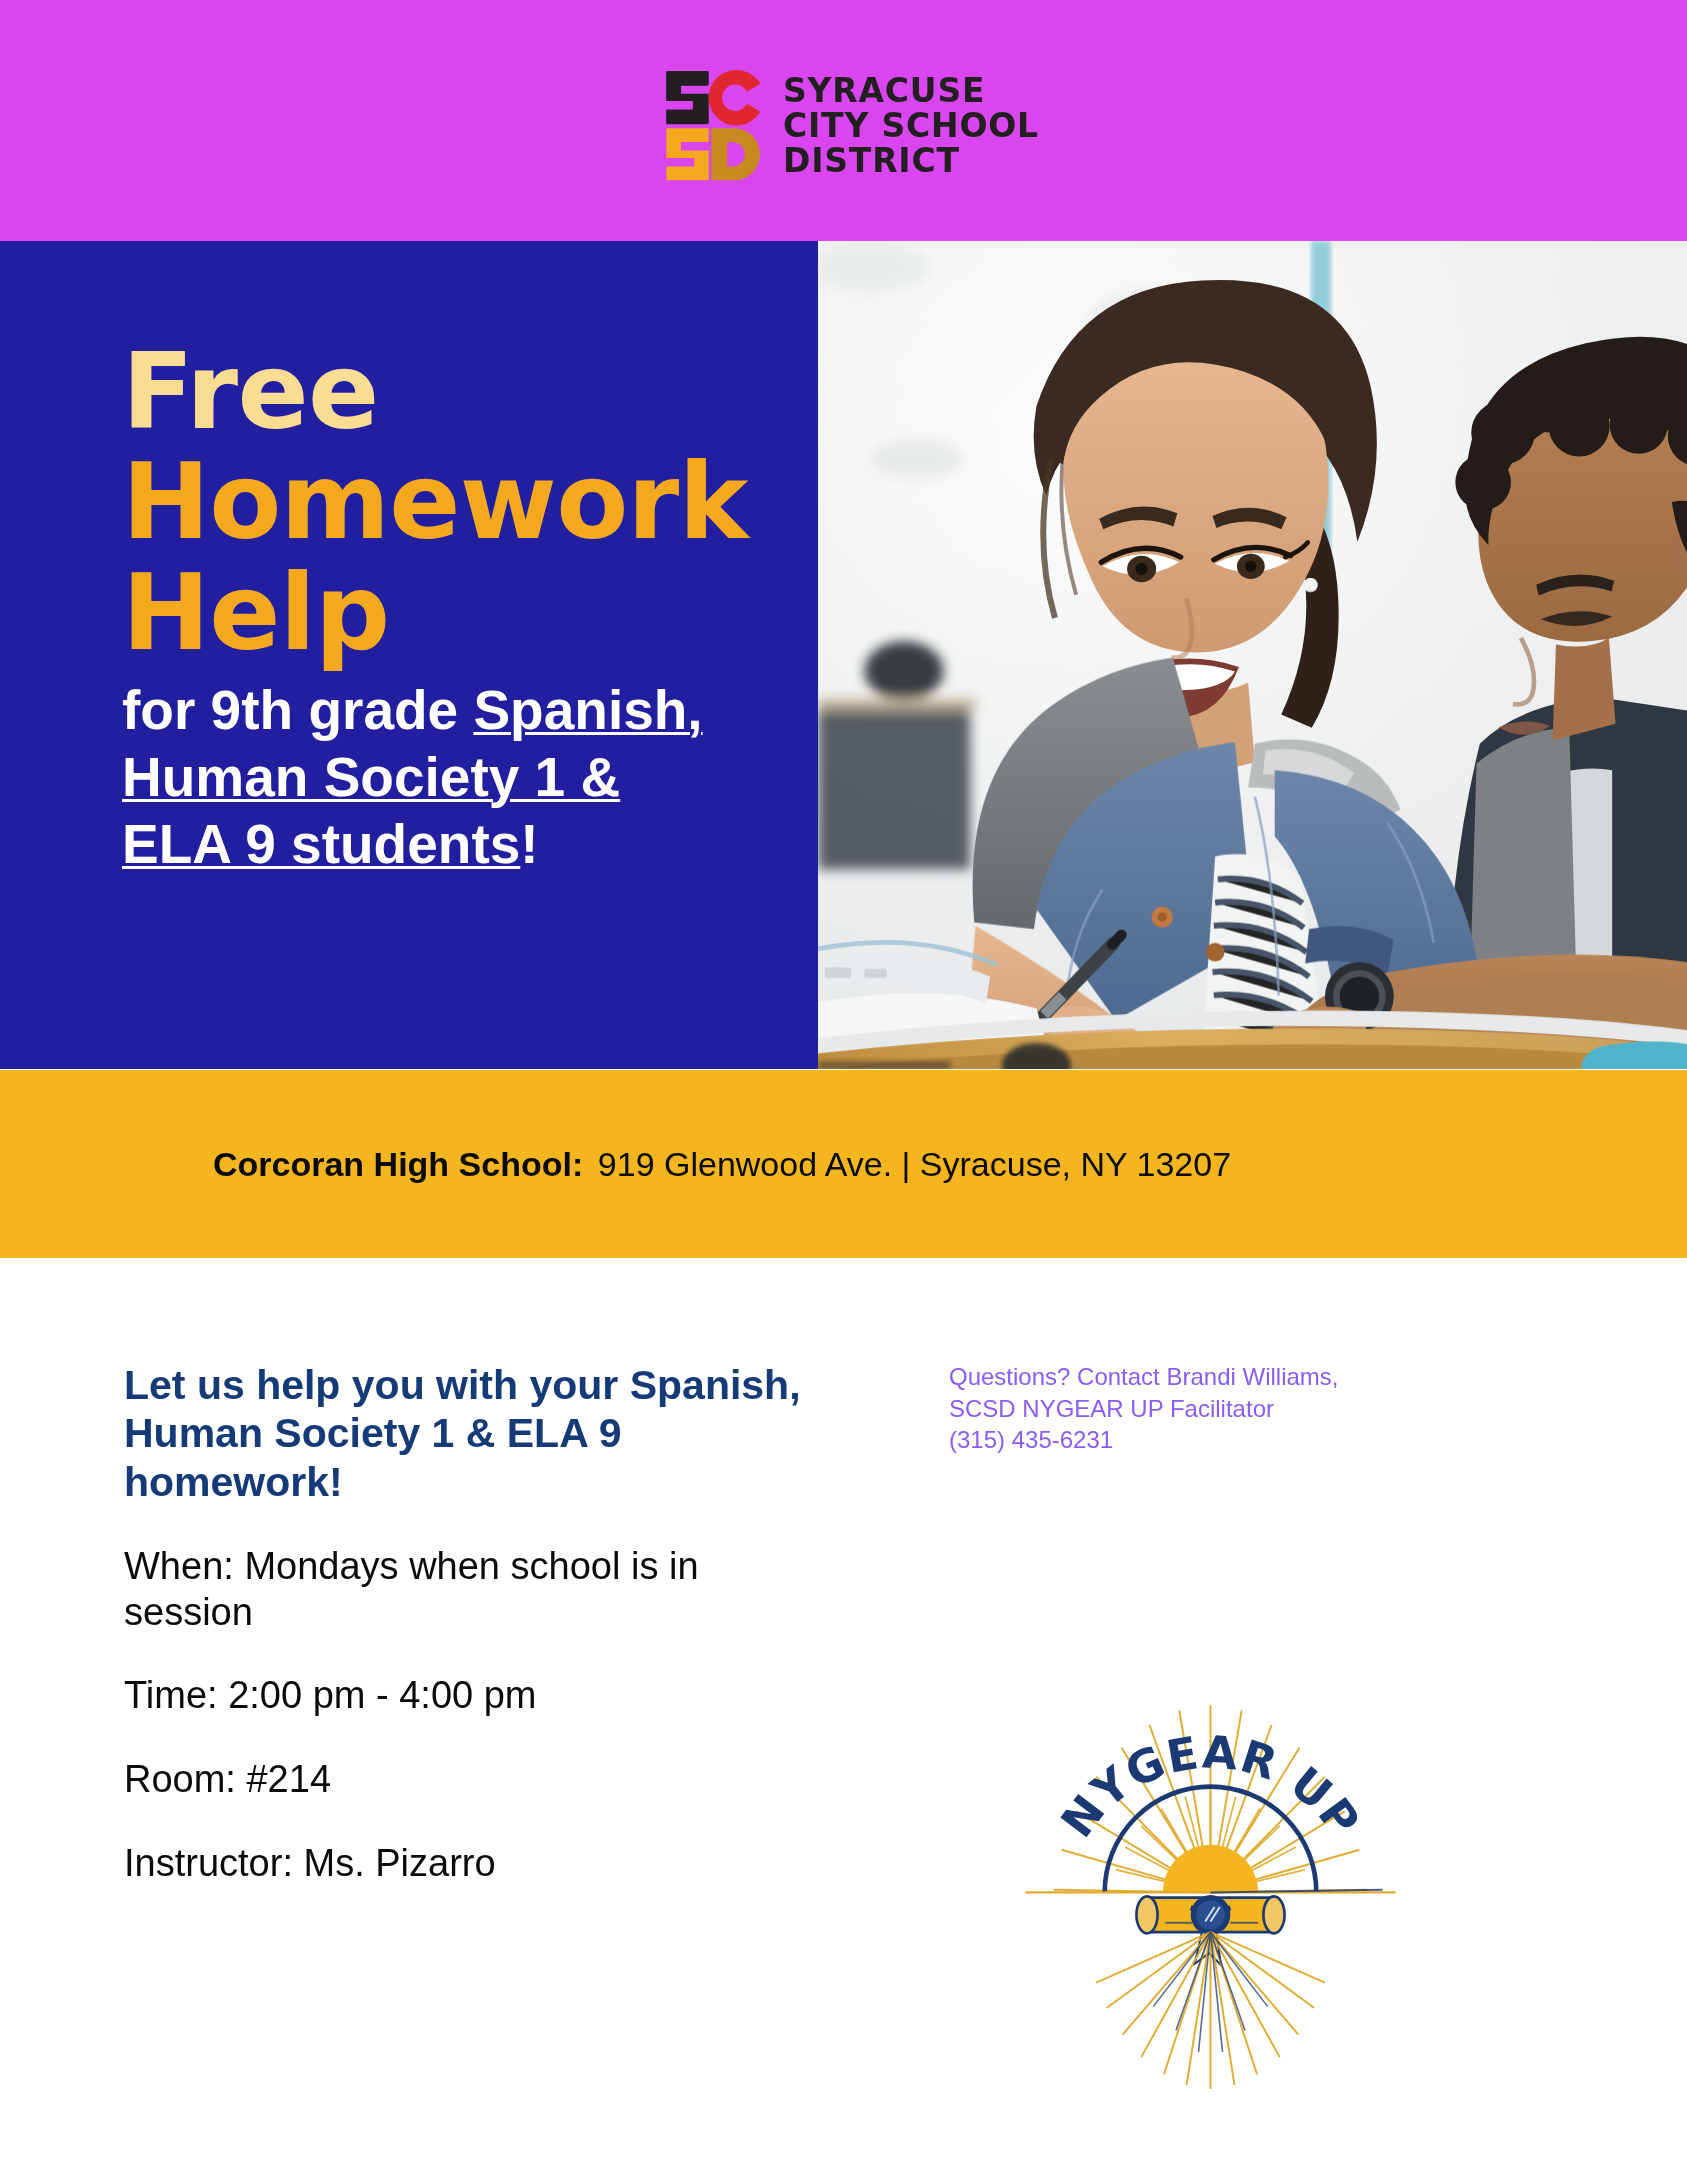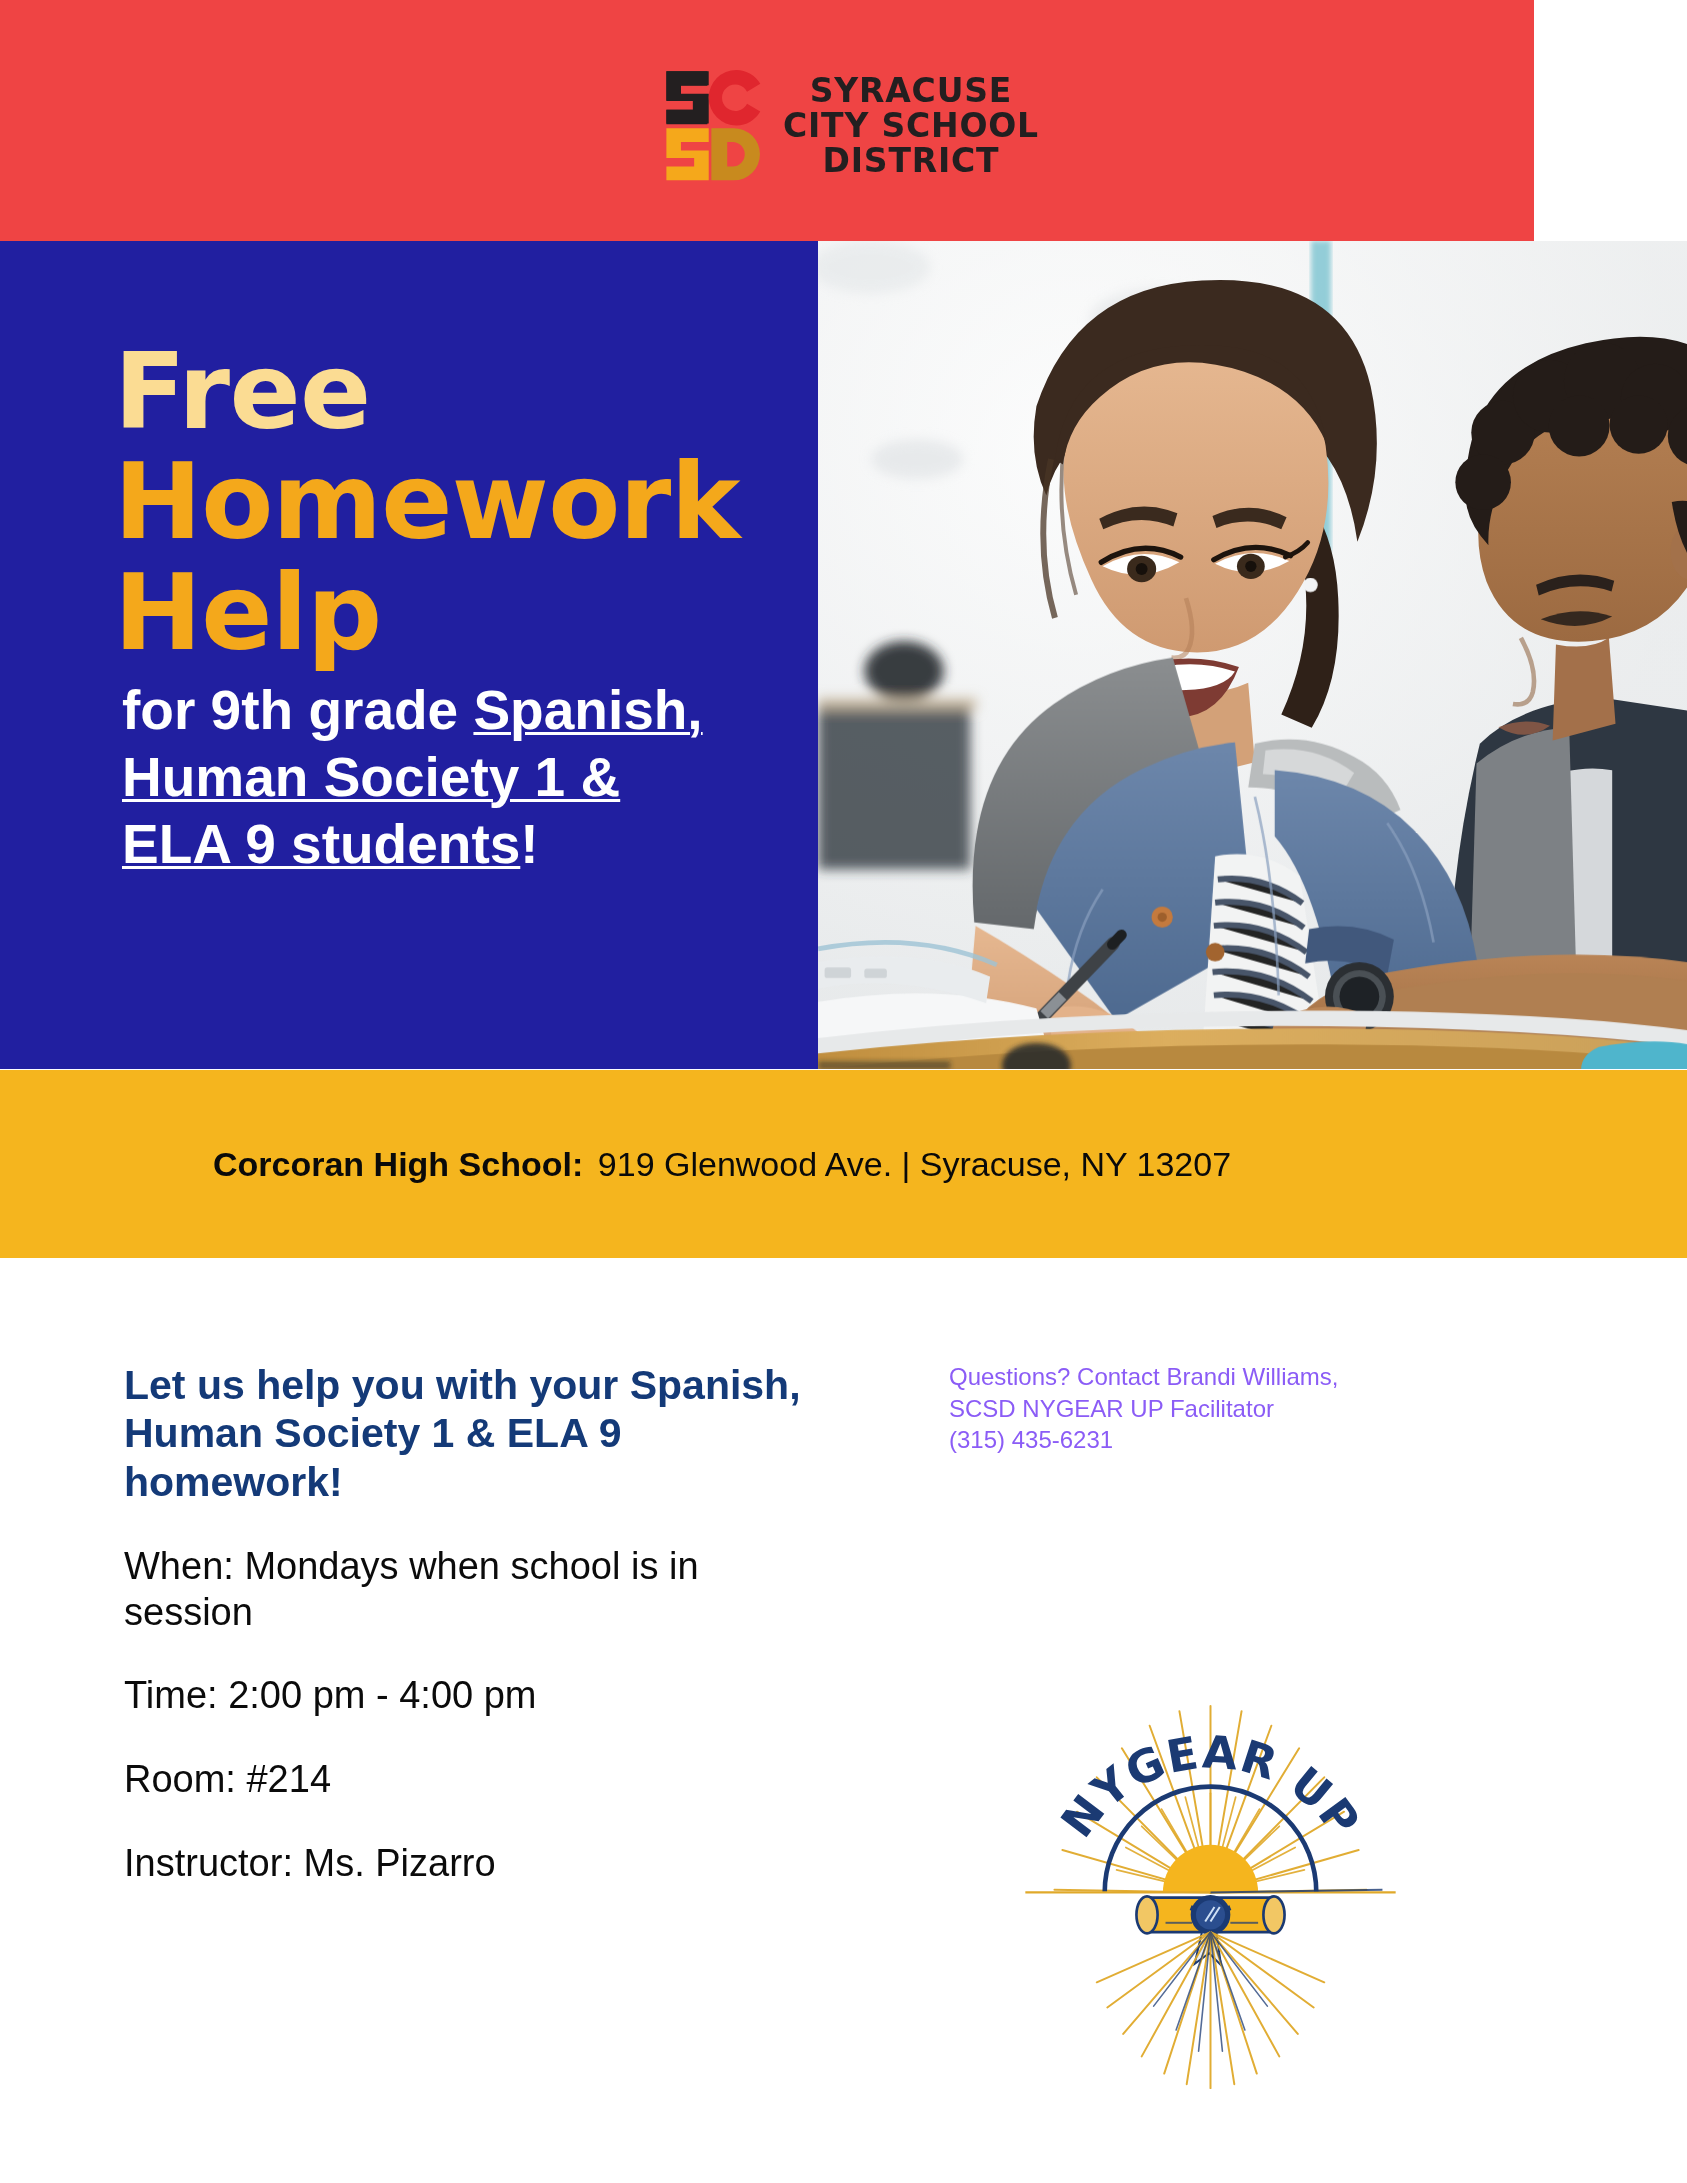--- a/index.html
+++ b/index.html
@@ -5,21 +5,21 @@
   * { margin:0; padding:0; box-sizing:border-box; }
   html,body { background:#ffffff; }
   body {
     width:1687px; height:2183px;
     font-family:"Liberation Sans", sans-serif;
     position:relative; overflow:hidden;
     -webkit-font-smoothing:antialiased;
   }
 
   
-  .header { position:absolute; left:0; top:0; width:1534px; height:241px; background:#ef4444;text-align:center; }
+  .header { position:absolute; left:0; top:0; width:1687px; height:241px; background:#d946ef; }
   .logo-wrap {
     position:absolute; left:665px; top:66px;
     display:flex; align-items:center; gap:20px;
   }
   .logo-mark { position:relative; width:98px; height:119px; flex:0 0 auto; }
   .logo-mark svg { display:block; }
   .logo-words {
     display:flex; flex-direction:column; justify-content:center;
     line-height:1.07; letter-spacing:0.3px;
   }
@@ -29,21 +29,21 @@
     letter-spacing:0.8px;
   }
 
   
   .hero { position:absolute; left:0; top:241px; width:1687px; height:828px; }
   .hero-blue {
     position:absolute; left:0; top:0; width:818px; height:100%;
     background:#211FA0;
   }
   .hero-title {
-    position:absolute; left:114px; top:96px; width:668px;
+    position:absolute; left:122px; top:96px; width:668px;
     font-family:"DejaVu Sans", sans-serif;
     font-weight:bold; font-size:105px; line-height:1.05;
     letter-spacing:-0.7px;
   }
   .hero-title .l1 { display:block; color:#FBDC93; }
   .hero-title .l2 { display:block; color:#F4A81B; }
   .hero-title .l3 { display:block; color:#F4A81B; }
   .hero-sub {
     position:absolute; left:122px; top:734px; width:662px;
     font-family:"Liberation Sans", sans-serif;

